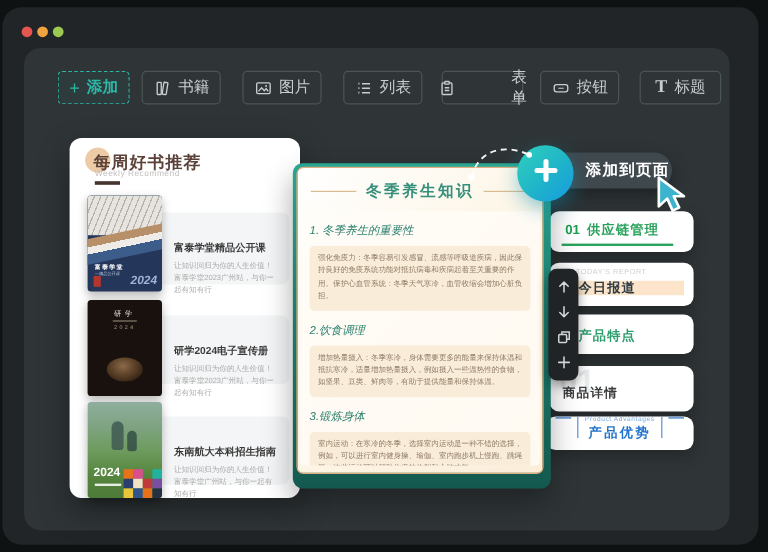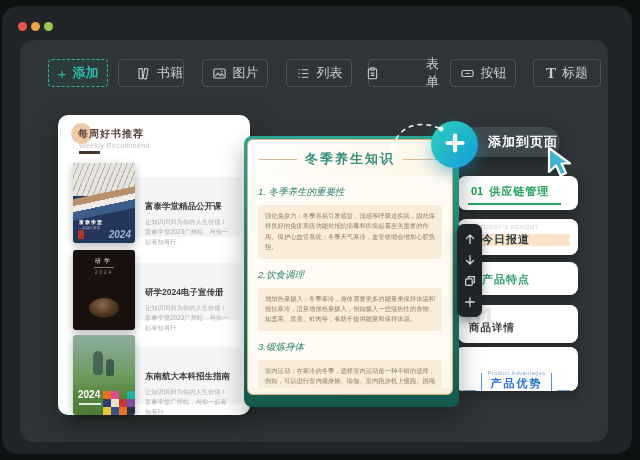--- a/index.html
+++ b/index.html
@@ -20,30 +20,30 @@
     background:#2f3537; border-radius:14px; }
 
   
   .tbtn { position:absolute; top:19px; height:28px; border-radius:4px;
     display:flex; align-items:center; justify-content:center; gap:6px;
     font-size:13px; color:#c9cdce; border:1px solid #4c5456; cursor:default; }
   .tbtn svg { display:block; }
   .add-btn { left:28px; width:60px; border:1.2px dashed #2cb7a6; color:#2cb7a6;
     font-weight:bold; background:rgba(44,183,166,0.05); }
   .add-btn .plus { font-size:15px; font-weight:400; line-height:1; }
-  .b1{left:98px;width:66px;justify-content:flex-end;} .b2{left:182px;width:66px;} .b3{left:266px;width:66px;}
+  .b1{left:98px;width:66px;} .b2{left:182px;width:66px;} .b3{left:266px;width:66px;}
   .b4{left:348px;width:68px;gap:46px;} .b5{left:430px;width:66px;} .b6{left:513px;width:68px;}
   .ticon-t { font-family:"Liberation Serif", serif; font-weight:bold; font-size:15px; line-height:1; }
 
   
   .book-card { position:absolute; left:38px; top:75px; width:192px; height:300px;
     background:#fff; border-radius:10px; box-shadow:0 10px 26px rgba(0,0,0,.38); z-index:2; }
   .bk-circle { position:absolute; left:13px; top:8px; width:21px; height:21px;
     border-radius:50%; background:#edcba6; }
-  .bk-title { position:absolute; left:20px; top:12px; font-size:10px; font-weight:bold;
+  .bk-title { position:absolute; left:20px; top:12px; font-size:14px; font-weight:bold;
     color:#5c4138; letter-spacing:1px; }
   .bk-sub { position:absolute; left:21px; top:27px; font-size:7px; color:#c2bfbd; letter-spacing:.4px; }
   .bk-underline { position:absolute; left:21px; top:36px; width:21px; height:3px; background:#46342e; }
 
   .item-box { position:absolute; left:37px; width:146px; background:#f4f5f6; border-radius:6px;
     padding:9px 8px 0 50px; }
   .ib1{ top:62px; height:60px; } .ib2{ top:148px; height:57px; } .ib3{ top:232px; height:57px; }
   .item-title { font-size:8.5px; font-weight:bold; color:#3b3b3b; margin-bottom:4px;margin-top:15px; }
   .item-desc { font-size:6.3px; color:#ababab; line-height:1.55; }
 
@@ -120,21 +120,21 @@
   .w-strip { position:absolute; left:2px; top:15px; width:110px; height:12px; background:#fbe4c9; }
   .w-report .lbl { position:absolute; left:24px; top:13px; font-size:11px; font-weight:bold;
     color:#2e3b42; letter-spacing:1px; }
   .w-feature { top:222px; height:33px; }
   .w-feature .lbl { position:absolute; left:24px; top:10px; font-size:11px; font-weight:bold;
     color:#2f9e6e; letter-spacing:1px; }
   .w-detail { top:265px; height:38px; }
   .w-mark { position:absolute; left:8px; top:-2px; font-size:27px; font-weight:900; color:#e9eced; }
   .w-detail .lbl { position:absolute; left:11px; top:16px; font-size:10.5px; font-weight:bold;
     color:#3a3c3e; letter-spacing:1px; }
-  .w-adv { top:307px; left:435px; width:123px; height:44px; display:flex; align-items:flex-end;
+  .w-adv { top:307px; left:435px; width:123px; height:28px; display:flex; align-items:flex-start;
     justify-content:center; gap:5px; }
   .adv-dash { width:13px; height:1.5px; background:#6f9fd8; }
   .adv-bar { width:1.5px; height:18px; background:#5b8fd4; }
   .adv-mid { text-align:center; }
   .adv-caps { font-size:5.5px; color:#79a5dc; letter-spacing:.5px; }
   .adv-lbl { font-size:11px; font-weight:bold; color:#2173cb; letter-spacing:2px; }
 
   
   .rail { position:absolute; left:437px; top:184px; width:25px; height:93px; background:#202426;
     border-radius:7px; z-index:6; display:flex; flex-direction:column; align-items:center;

